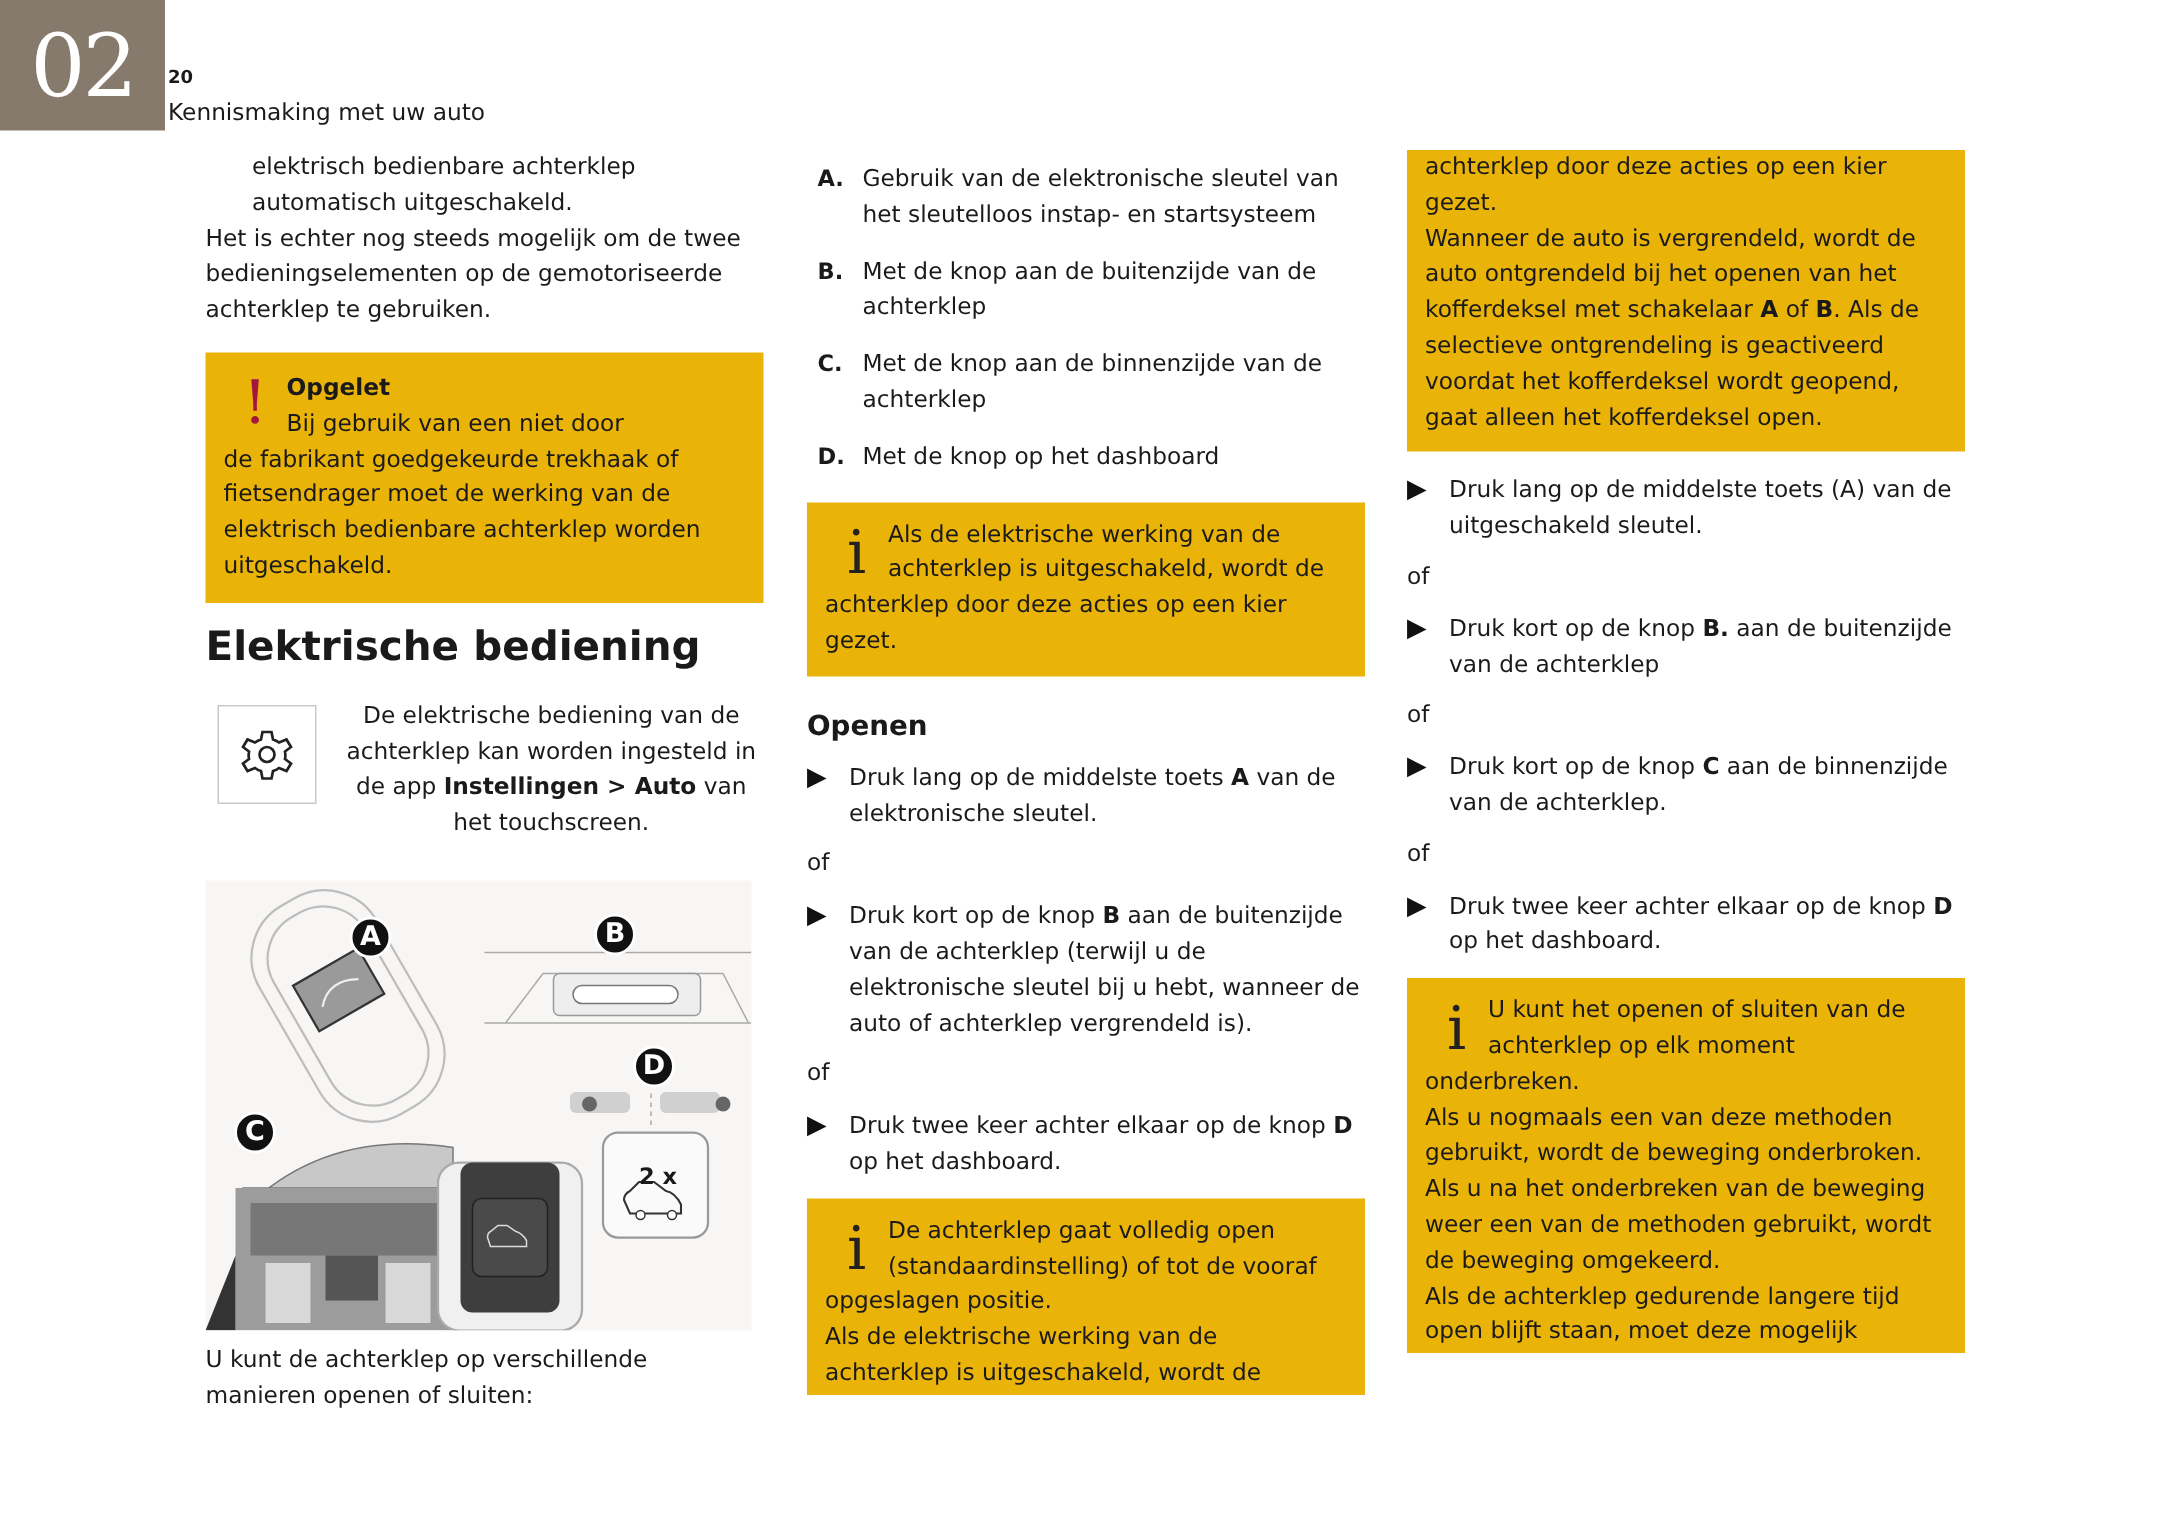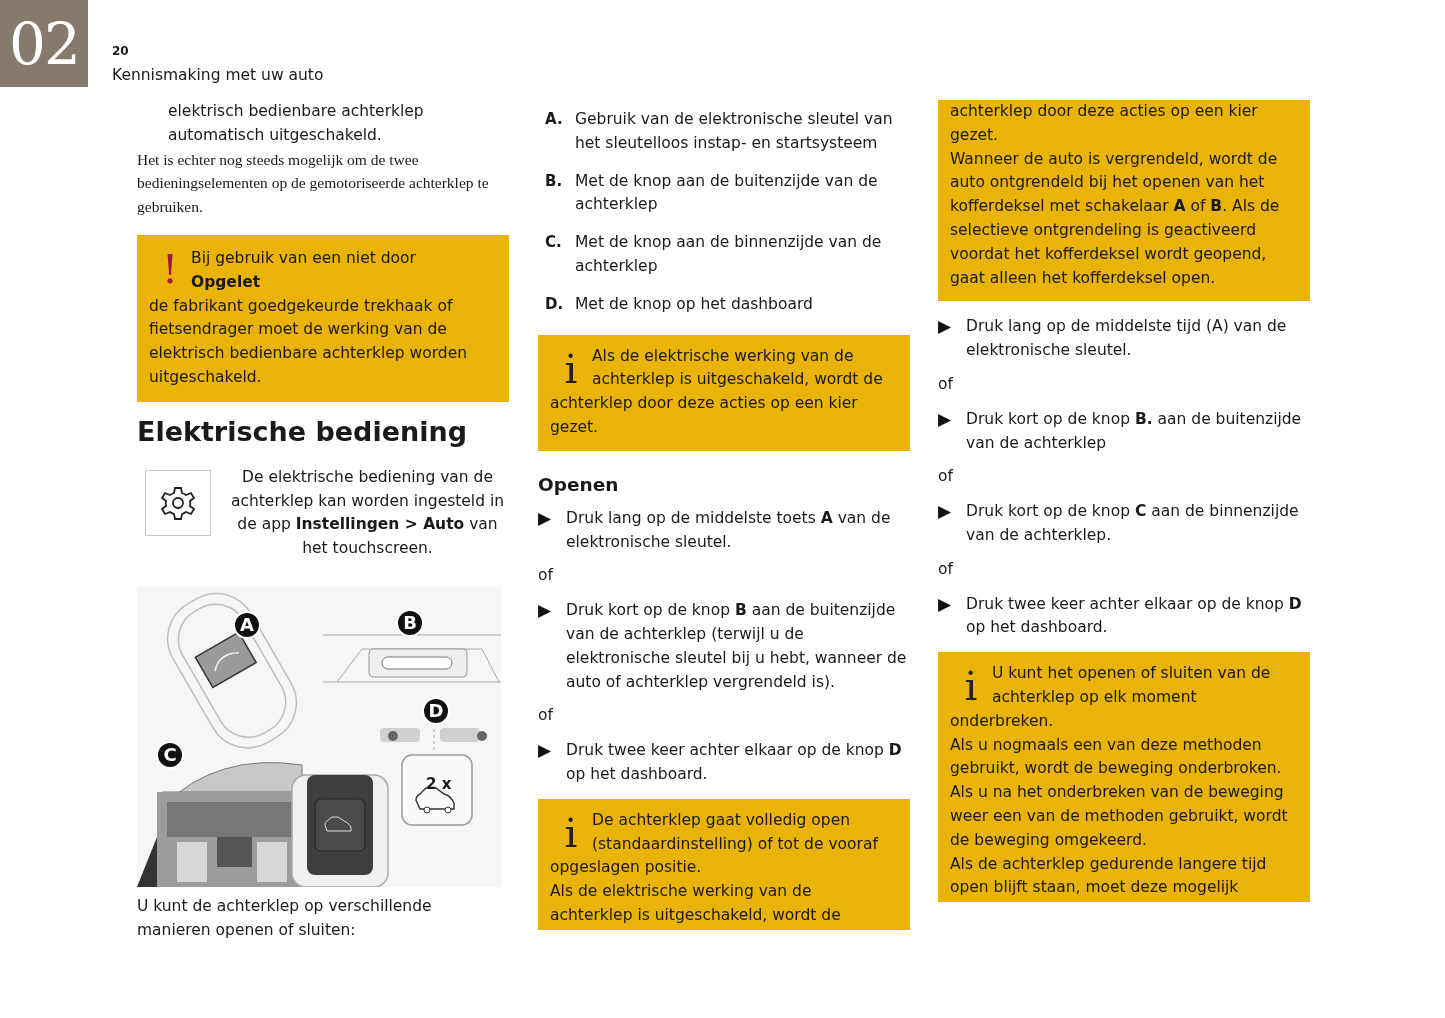--- a/index.html
+++ b/index.html
@@ -1,20 +1,20 @@
 <!DOCTYPE html>
 <html><head>
   <meta charset="utf-8">
   <style>
     * { box-sizing: border-box; margin: 0; padding: 0; }
     html, body { width: 1445px; height: 1018px; background: #ffffff; overflow: hidden; }
     body { position: relative; font-family: "DejaVu Sans", sans-serif; color: #1a1a1a; }
 
     .chapter-tab {
-      position: absolute; left: 0; top: 0; width: 88px; height: 87px;
+      position: absolute; left: 0; top: 0; width: 110px; height: 87px;
       background: #857a6b; color: #fff;
       font-family: "DejaVu Serif", serif; font-size: 58px; font-weight: 300;
       display: flex; align-items: center; justify-content: center; letter-spacing: -2px;
     }
     .page-num { position: absolute; left: 112px; top: 44px; font-size: 12px; font-weight: bold; }
     .section-title { position: absolute; left: 112px; top: 66px; font-size: 15.5px; }
 
     .col { position: absolute; top: 100px; width: 372px; font-size: 15.5px; line-height: 23.8px; }
     .col1 { left: 137px; }
     .col2 { left: 538px; }
@@ -68,28 +68,28 @@
 <body>
 
 <div class="chapter-tab">
   <span>02</span>
 </div>
 <div class="page-num">20</div>
 <div class="section-title">Kennismaking met uw auto</div>
 
 <div class="col col1">
   <p style="margin-top:0;margin-left:31px;">elektrisch bedienbare achterklep automatisch uitgeschakeld.</p>
-  <p style="margin-bottom:16px;font-family:Liberation Serif, serif;">Het is echter nog steeds mogelijk om de twee bedieningselementen op de gemotoriseerde achterklep te gebruiken.</p>
+  <p style="margin-bottom:16px;">Het is echter nog steeds mogelijk om de twee bedieningselementen op de gemotoriseerde achterklep te gebruiken.</p>
 
   <div class="box" style="padding-top:12px;padding-bottom:12px;">
     <div class="lead">
       <span class="glyph-warn">!</span>
       <div class="lead-text">
+        <div style="font-weight:bold;">Opgelet</div>
         <div>Bij gebruik van een niet door</div>
-        <div style="font-weight:bold;">Opgelet</div>
       </div>
     </div>
     <div>de fabrikant goedgekeurde trekhaak of fietsendrager moet de werking van de elektrisch bedienbare achterklep worden uitgeschakeld.</div>
   </div>
 
   <h2 class="h-big">Elektrische bediening</h2>
 
   <div class="settings-row">
     <div class="settings-icon-box">
       <svg width="46" height="46" viewBox="0 0 46 46">
@@ -210,21 +210,21 @@
   <div class="box" style="padding-top:0;margin-bottom:14px;">
     <div>achterklep door deze acties op een kier gezet.</div>
     <div>
       <span>Wanneer de auto is vergrendeld, wordt de auto ontgrendeld bij het openen van het kofferdeksel met schakelaar </span><b>A</b><span> of </span><b>B</b><span>. Als de selectieve ontgrendeling is geactiveerd voordat het kofferdeksel wordt geopend, gaat alleen het kofferdeksel open.</span>
     </div>
   </div>
 
 
   <div class="step">
     <span class="step-arrow">▶</span>
-    <span class="step-text"><span>Druk lang op de middelste tijd (A) van de elektronische sleutel.</span></span>
+    <span class="step-text"><span>Druk lang op de middelste toets (A) van de uitgeschakeld sleutel.</span></span>
   </div>
   <p class="or">of</p>
   <div class="step">
     <span class="step-arrow">▶</span>
     <span class="step-text"><span>Druk kort op de knop </span><b>B.</b><span> aan de buitenzijde van de achterklep</span></span>
   </div>
   <p class="or">of</p>
   <div class="step">
     <span class="step-arrow">▶</span>
     <span class="step-text"><span>Druk kort op de knop </span><b>C</b><span> aan de binnenzijde van de achterklep.</span></span>

